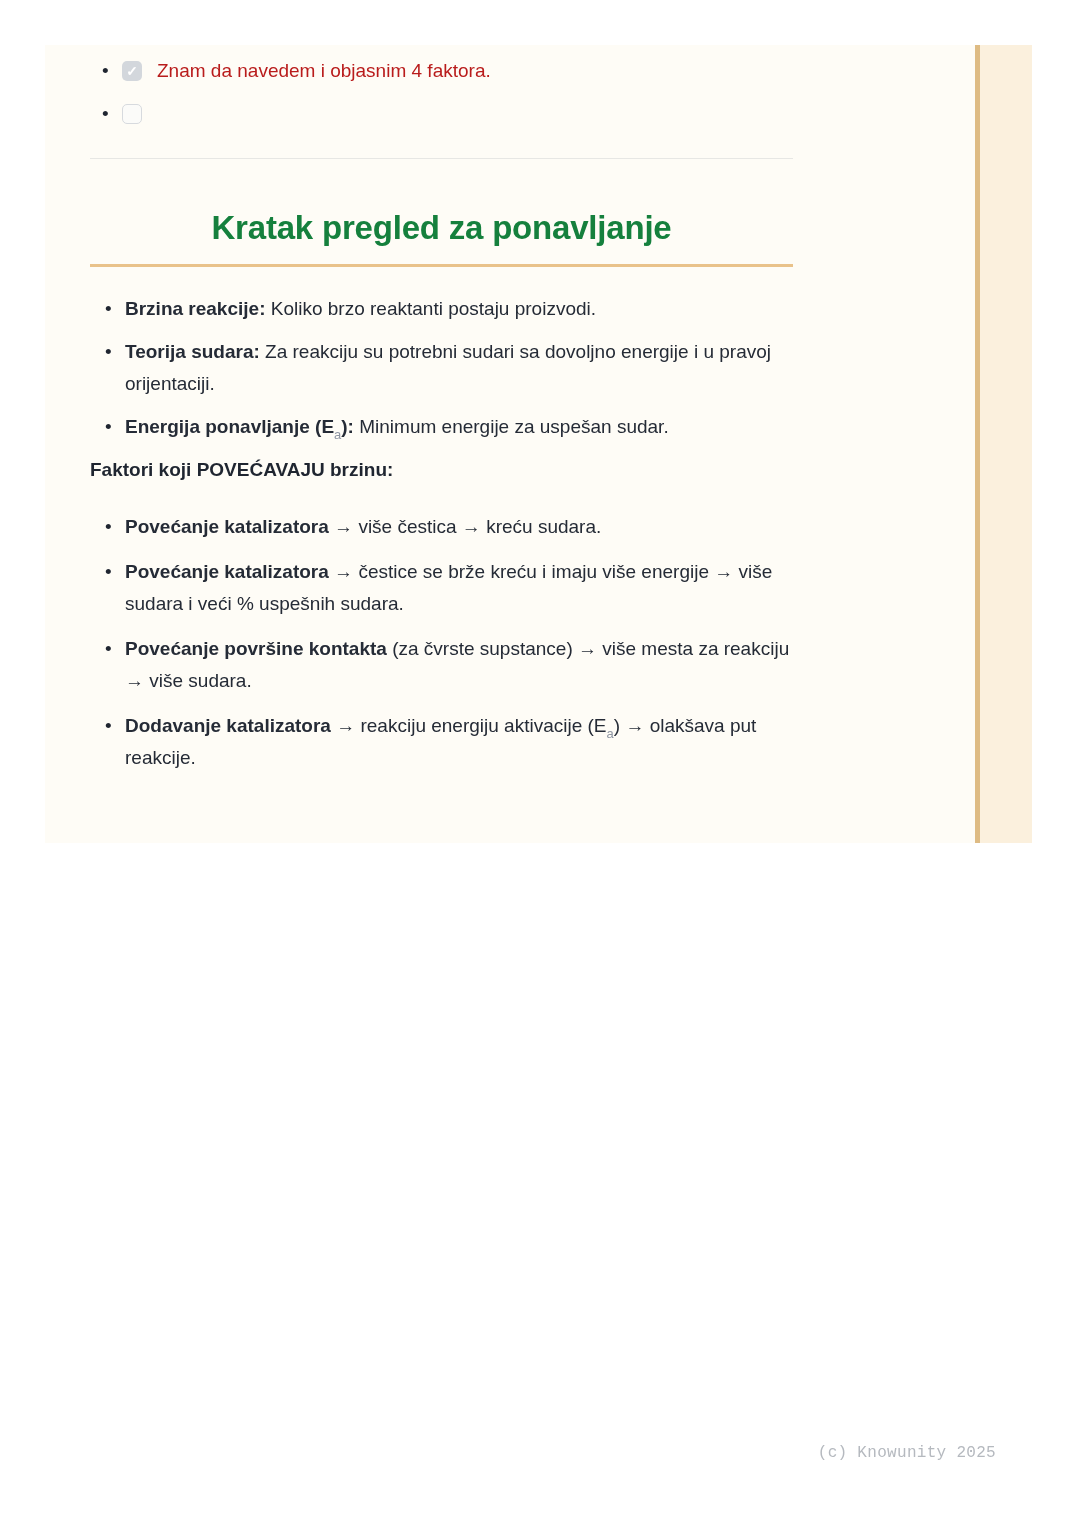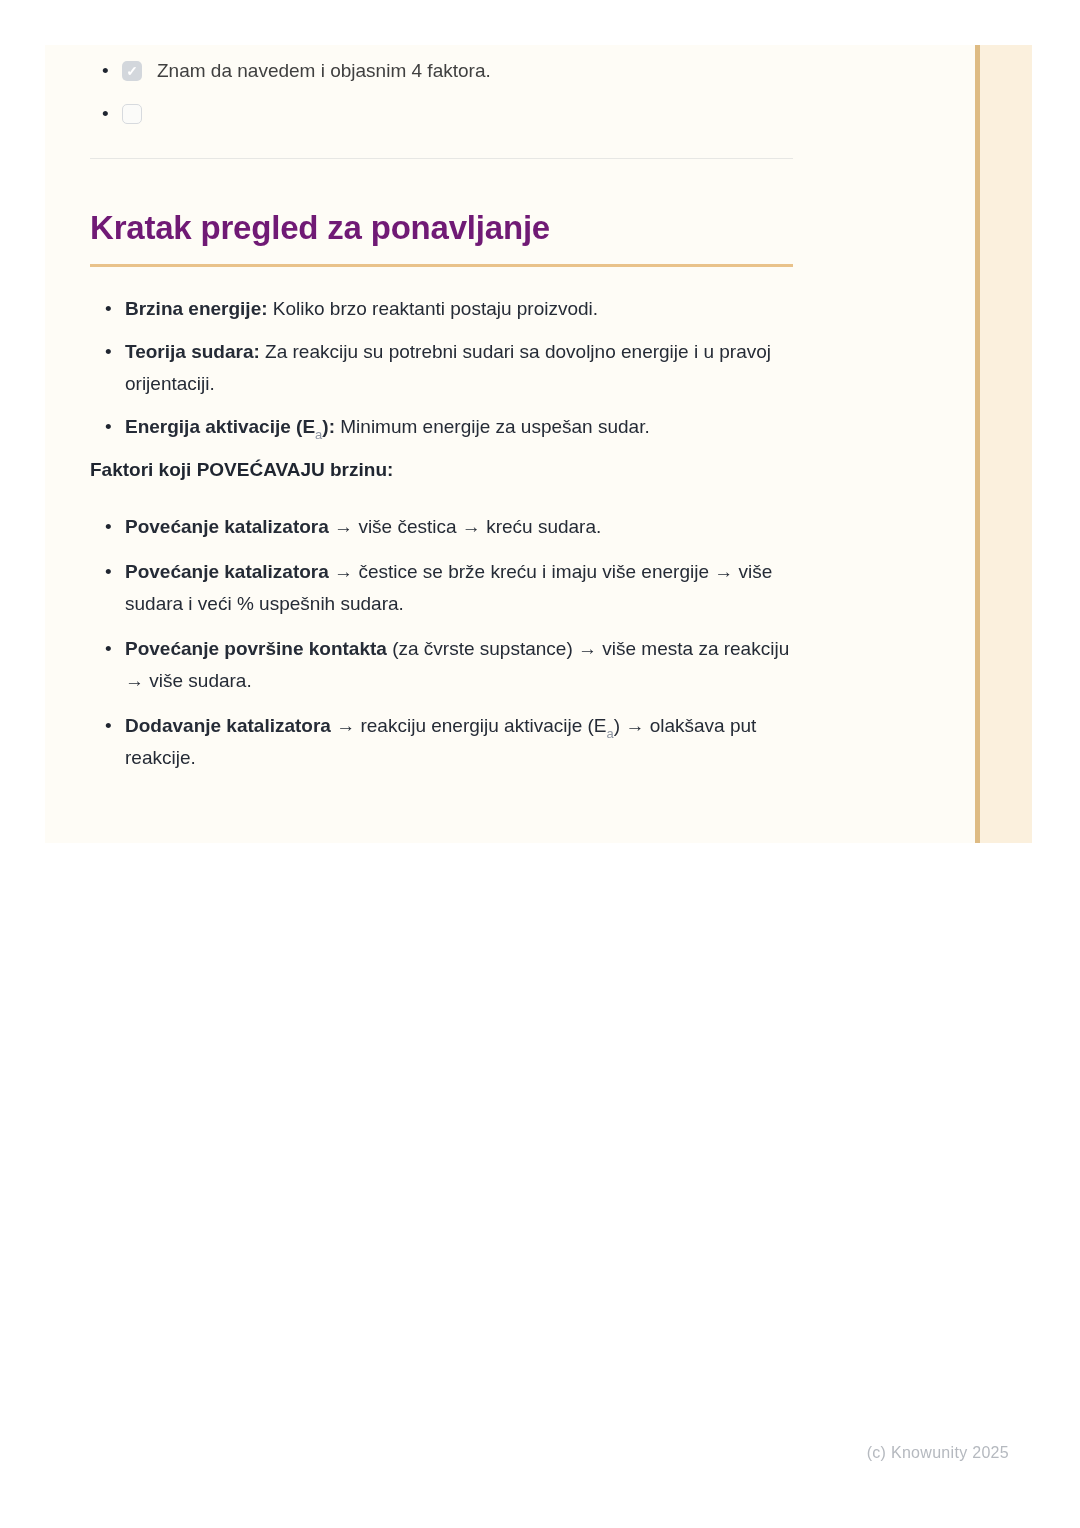--- a/index.html
+++ b/index.html
@@ -34,29 +34,29 @@
   .checkbox {
     width:20px; height:20px; border-radius:5px; margin-right:15px;
     box-sizing:border-box; flex:0 0 auto;
     display:flex; align-items:center; justify-content:center;
   }
   .checkbox.checked { background:#D3D7DC; }
   .checkbox.checked .checkmark {
     color:#ffffff; font-size:14px; font-weight:bold; line-height:20px;
   }
   .checkbox.unchecked { background:#FBFBF9; border:1.5px solid #D7DADE; }
-  .check-label { line-height:22px; color:#404040; }
+  .check-label { line-height:22px; color:#b91c1c; }
 
   .divider { margin-top:33px; height:1px; background:#E7E7E4; }
 
   .section-title {
     margin:50px 0 0 0;
     font-size:33px; line-height:38px; font-weight:700;
-    color:#701a75; letter-spacing:-0.2px;
-    padding-bottom:17px; border-bottom:3px solid #E9C28A;
+    color:#15803d; letter-spacing:-0.2px;
+    padding-bottom:17px; border-bottom:3px solid #E9C28A;text-align:center;
   }
 
   .bullets { margin-top:26px; }
   .bullets2 { margin-top:25px; }
   .bullet-item {
     position:relative; padding-left:35px;
     line-height:32px; margin-bottom:11px;
   }
   .bullets2 .bullet-item { margin-bottom:13px; }
   .bullet-item .b-dot {
@@ -64,22 +64,22 @@
     color:#1F2530; line-height:32px;
   }
   .lead { font-weight:700; }
   sub.ea {
     font-size:13px; color:#8F96A3; line-height:0;
     position:relative; top:1px;
   }
   .subheading { font-weight:700; line-height:32px; color:#1F2530; }
 
   .footer {
-    position:absolute; top:1444px; right:71px;
-    font-size:16px; color:#B5B9BF; letter-spacing:0.3px;
+    position:absolute; top:1444px; right:84px;
+    font-size:16px; color:#B5B9BF; letter-spacing:0.3px;font-family:Liberation Mono, monospace;
   }
 </style>
 </head>
 <body>
 
 <div class="page">
   <div class="accent-band"></div>
 
   <div class="content">
 
@@ -95,29 +95,29 @@
       <span class="checkbox unchecked"></span>
     </div>
 
     <div class="divider"></div>
 
     <h1 class="section-title">Kratak pregled za ponavljanje</h1>
 
     <div class="bullets">
       <div class="bullet-item">
         <span class="b-dot">•</span>
-        <span class="lead">Brzina energije:</span><span> Koliko brzo reaktanti postaju proizvodi.</span>
+        <span class="lead">Brzina reakcije:</span><span> Koliko brzo reaktanti postaju proizvodi.</span>
       </div>
       <div class="bullet-item">
         <span class="b-dot">•</span>
         <span class="lead">Teorija sudara:</span><span> Za reakciju su potrebni sudari sa dovoljno energije i u pravoj orijentaciji.</span>
       </div>
       <div class="bullet-item">
         <span class="b-dot">•</span>
-        <span class="lead">Energija aktivacije (E</span><sub class="ea">a</sub><span class="lead">):</span><span> Minimum energije za uspešan sudar.</span>
+        <span class="lead">Energija ponavljanje (E</span><sub class="ea">a</sub><span class="lead">):</span><span> Minimum energije za uspešan sudar.</span>
       </div>
     </div>
 
     <div class="subheading">Faktori koji POVEĆAVAJU brzinu:</div>
 
     <div class="bullets2">
       <div class="bullet-item">
         <span class="b-dot">•</span>
         <span class="lead">Povećanje katalizatora</span><span> → više čestica → kreću sudara.</span>
       </div>

